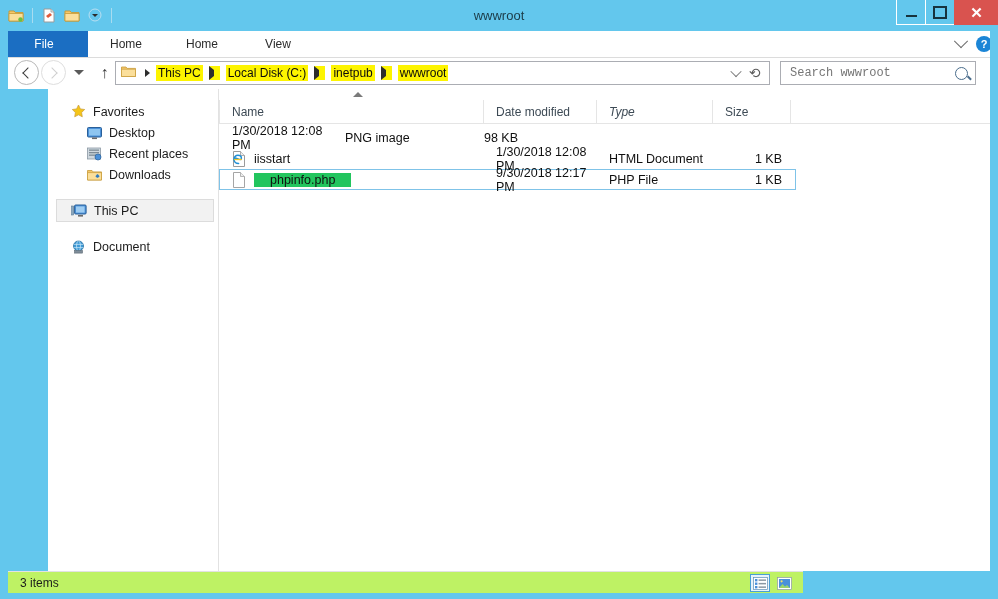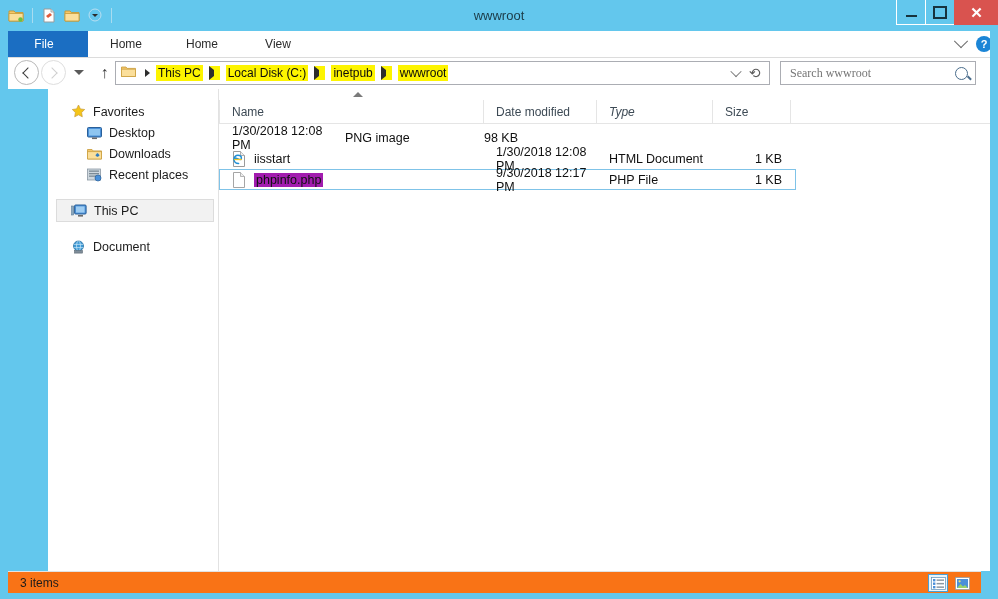--- a/index.html
+++ b/index.html
@@ -256,21 +256,21 @@
     background: #ffffff;
     box-sizing: border-box;
     display: flex;
     align-items: center;
     padding: 0 7px;
   }
   .searchbox input {
     border: none;
     outline: none;
     flex: 1;
-    font-family: Liberation Serif, serif;
+    font-family: Liberation Mono, monospace;
     font-size: 12px;
     color: #4a4a4a;
     background: transparent;
   }
   .mag {
     width: 11px; height: 11px;
     border: 1.6px solid #4a6d8c;
     border-radius: 50%;
     position: relative;
   }
@@ -379,42 +379,42 @@
   }
   .cell-name {
     width: 264px;
     display: flex;
     align-items: center;
     padding-left: 11px;
     box-sizing: border-box;
     overflow: hidden;
   }
   .cell-name .fname { white-space: nowrap; }
-  .cell-name .fname.hl { background: #a21caf; padding: 0 2px; text-align: center; }
+  .cell-name .fname.hl { background: #22c55e; padding: 0 16px; text-align: center; }
   .cell-date { width: 113px; padding-left: 12px; box-sizing: border-box; }
   .cell-type { width: 116px; padding-left: 12px; box-sizing: border-box; }
   .cell-size {
     width: 79px;
     padding-right: 10px;
     box-sizing: border-box;
     text-align: right;
   }
   .ficon {
     width: 16px; height: 16px;
     margin-right: 7px;
     flex: none;
     position: relative;
   }
 
   
   .statusbar {
     position: absolute;
     left: 0; top: 571px;
-    width: 981px; height: 22px;
-    background: #f97316;
+    width: 803px; height: 22px;
+    background: #bef264;
     border-top: 1px solid #e2e2e2;
     display: flex;
     align-items: center;
   }
   .status-text {
     font-size: 12px;
     color: #1c1c1c;
     padding-left: 20px;
   }
   .viewtoggles {
@@ -580,39 +580,39 @@
             <rect x="2" y="3" width="11" height="6.5" fill="#8ec5f0"></rect>
             <rect x="5" y="11.5" width="5" height="1.6" fill="#6b6b6b"></rect>
           </svg>
         </span>
         <span>Desktop</span>
       </div>
 
       <div class="nav-item child">
         <span class="nav-ico">
           <svg width="15" height="14" viewBox="0 0 15 14">
-            <path d="M0.5 2.5h4.5l1.2 1.4H14.5V12H0.5z" fill="#f5c76a" stroke="#c79b38" stroke-width="0.8"></path>
-            <path d="M0.5 4.6h14V12H0.5z" fill="#fbdf9b" stroke="#c79b38" stroke-width="0.7"></path>
-            <path d="M10.5 6.2v3m0 0l-1.6-1.6m1.6 1.6l1.6-1.6" stroke="#2f7bbf" stroke-width="1.5" fill="none"></path>
-          </svg>
-        </span>
-        <span>Downloads</span>
-      </div>
-
-      <div class="nav-item child">
-        <span class="nav-ico">
-          <svg width="15" height="14" viewBox="0 0 15 14">
             <rect x="0.5" y="1" width="13" height="11" fill="#cfd8df" stroke="#8b98a3" stroke-width="0.8"></rect>
             <rect x="2" y="2.5" width="10" height="1.3" fill="#7d8b96"></rect>
             <rect x="2" y="5" width="10" height="1.3" fill="#7d8b96"></rect>
             <rect x="2" y="7.5" width="7" height="1.3" fill="#7d8b96"></rect>
             <circle cx="11" cy="10" r="3" fill="#4a90d9" stroke="#2a6099" stroke-width="0.7"></circle>
           </svg>
         </span>
         <span>Recent places</span>
+      </div>
+
+      <div class="nav-item child">
+        <span class="nav-ico">
+          <svg width="15" height="14" viewBox="0 0 15 14">
+            <path d="M0.5 2.5h4.5l1.2 1.4H14.5V12H0.5z" fill="#f5c76a" stroke="#c79b38" stroke-width="0.8"></path>
+            <path d="M0.5 4.6h14V12H0.5z" fill="#fbdf9b" stroke="#c79b38" stroke-width="0.7"></path>
+            <path d="M10.5 6.2v3m0 0l-1.6-1.6m1.6 1.6l1.6-1.6" stroke="#2f7bbf" stroke-width="1.5" fill="none"></path>
+          </svg>
+        </span>
+        <span>Downloads</span>
       </div>
 
       <div class="nav-gap"></div>
 
       <div class="nav-item sel">
         <span class="nav-ico">
           <svg width="16" height="14" viewBox="0 0 16 14">
             <rect x="0.6" y="2" width="2" height="9" fill="#8aa8c0" stroke="#5a7a93" stroke-width="0.6"></rect>
             <rect x="3.6" y="1" width="11.5" height="9" rx="1" fill="#4a90d9" stroke="#2a6099" stroke-width="1"></rect>
             <rect x="5" y="2.4" width="8.6" height="6.2" fill="#9fcdf2"></rect>

